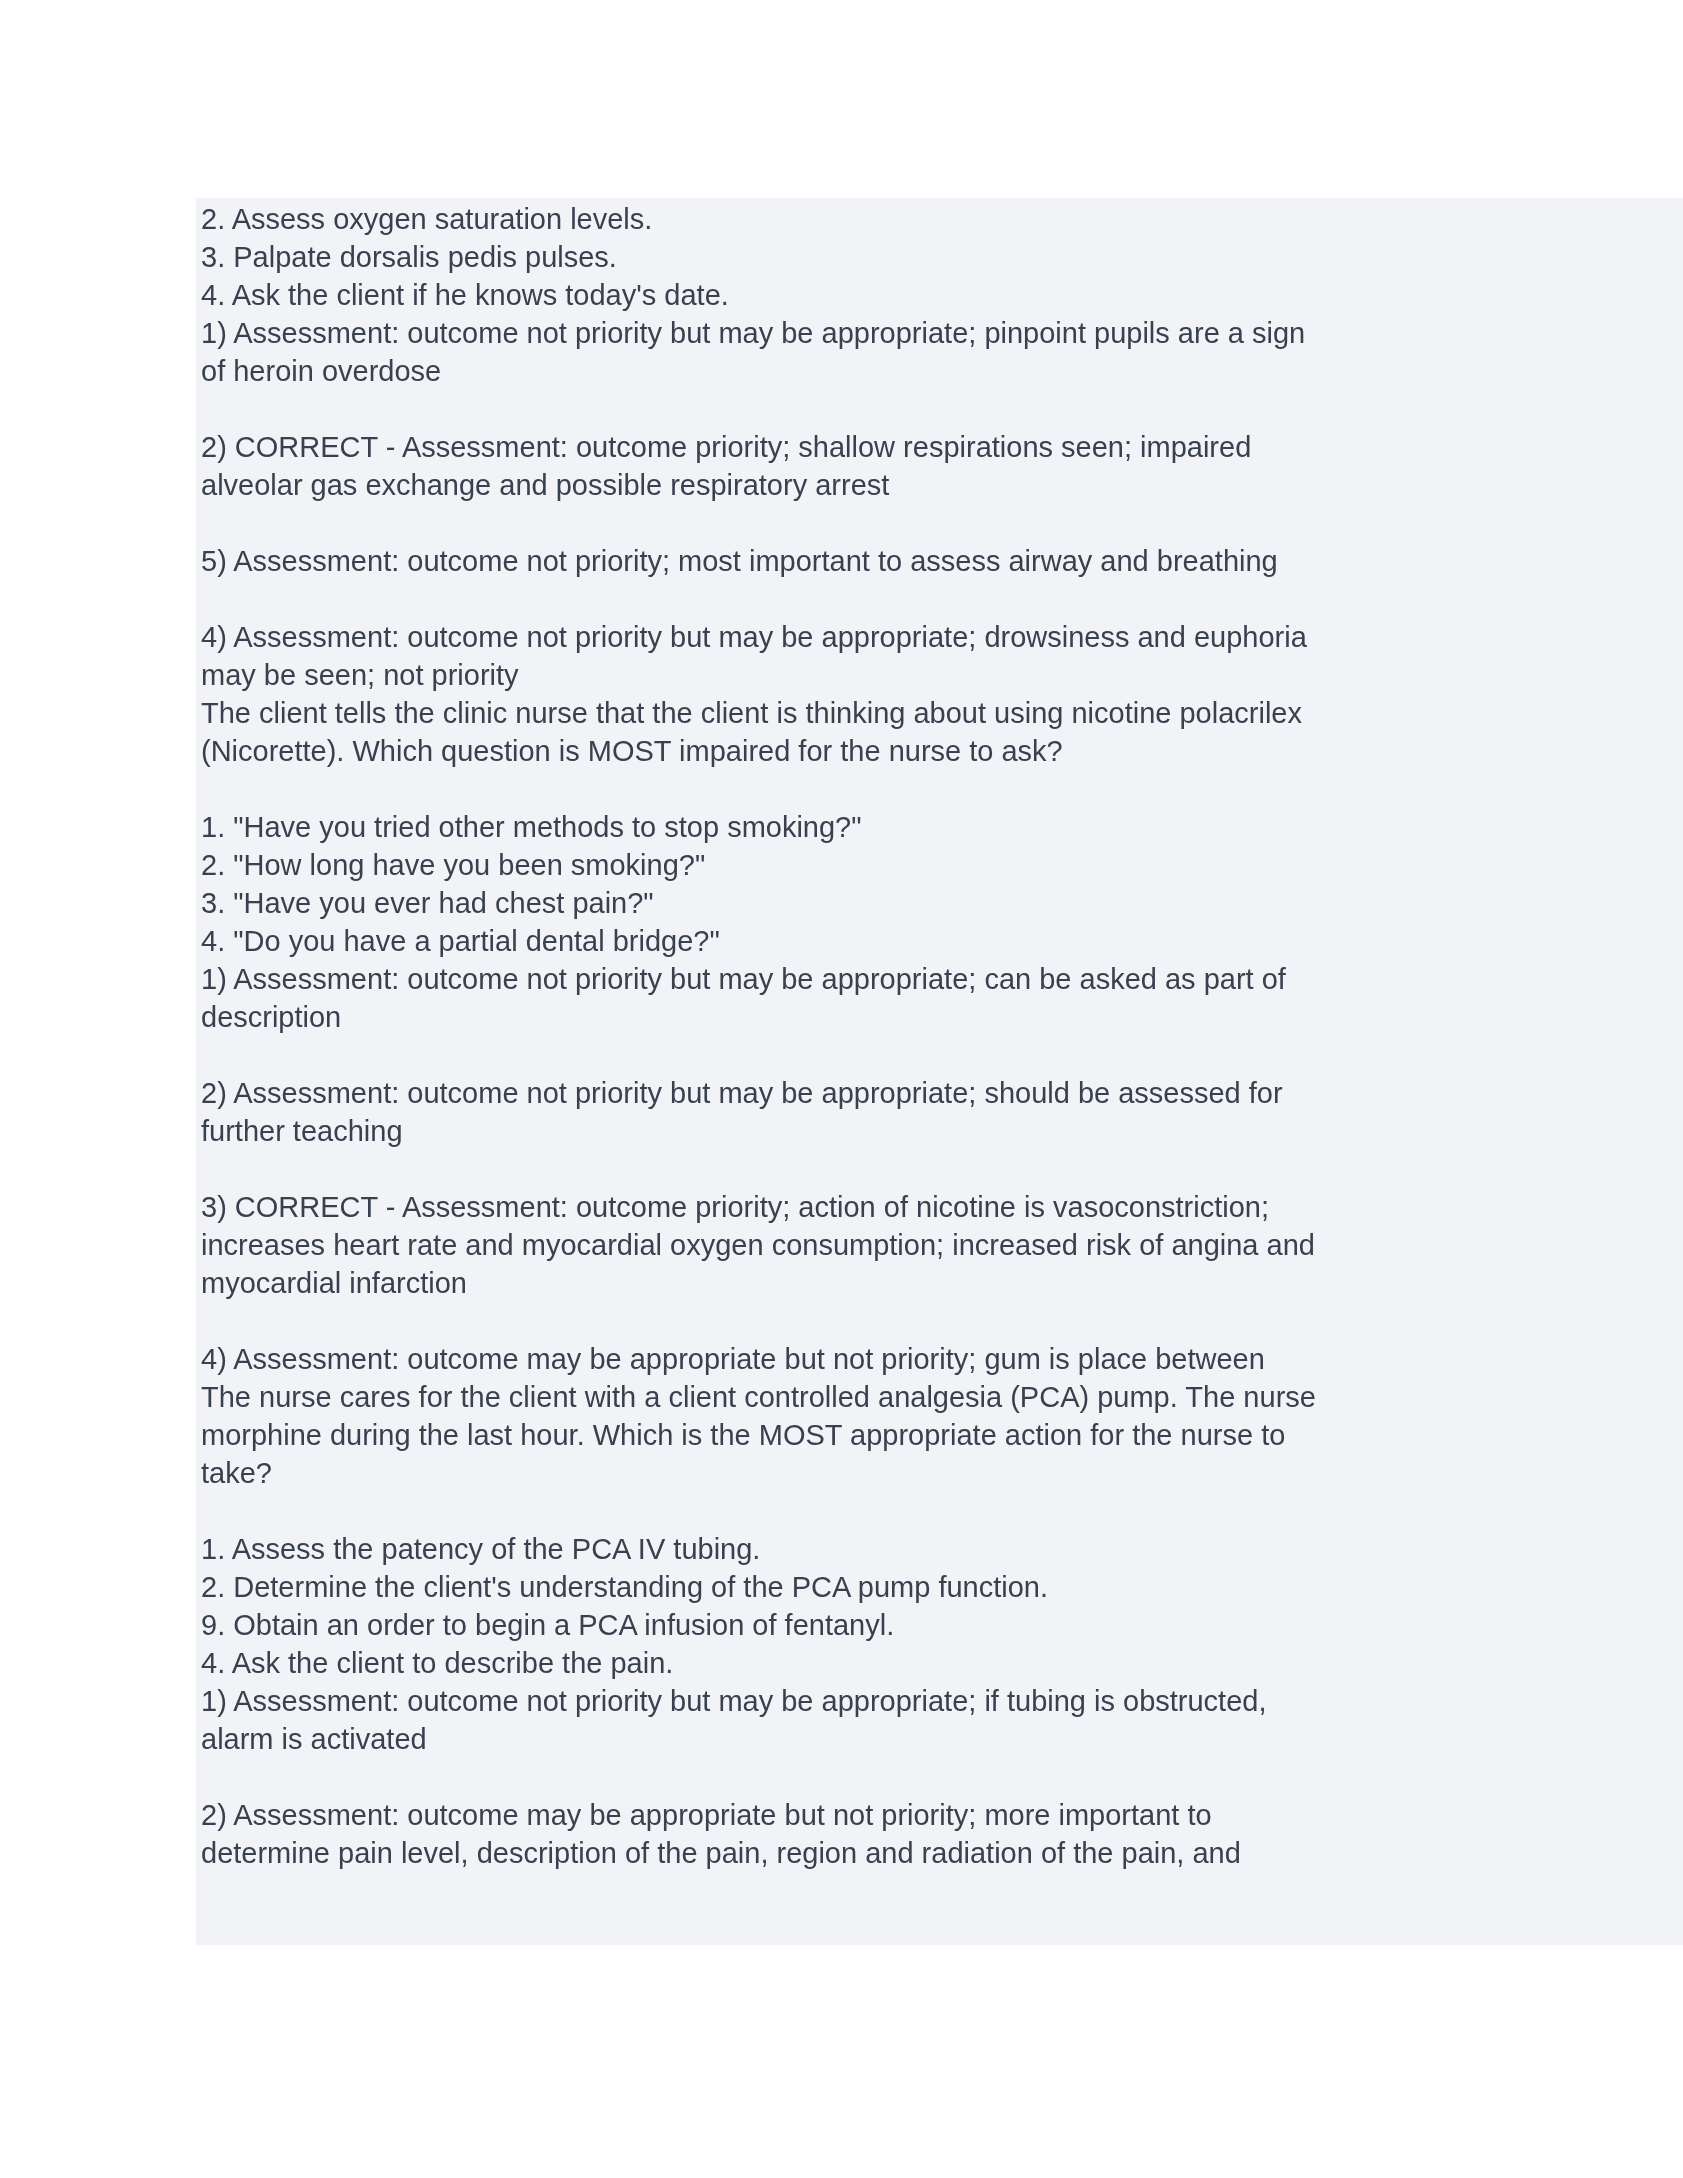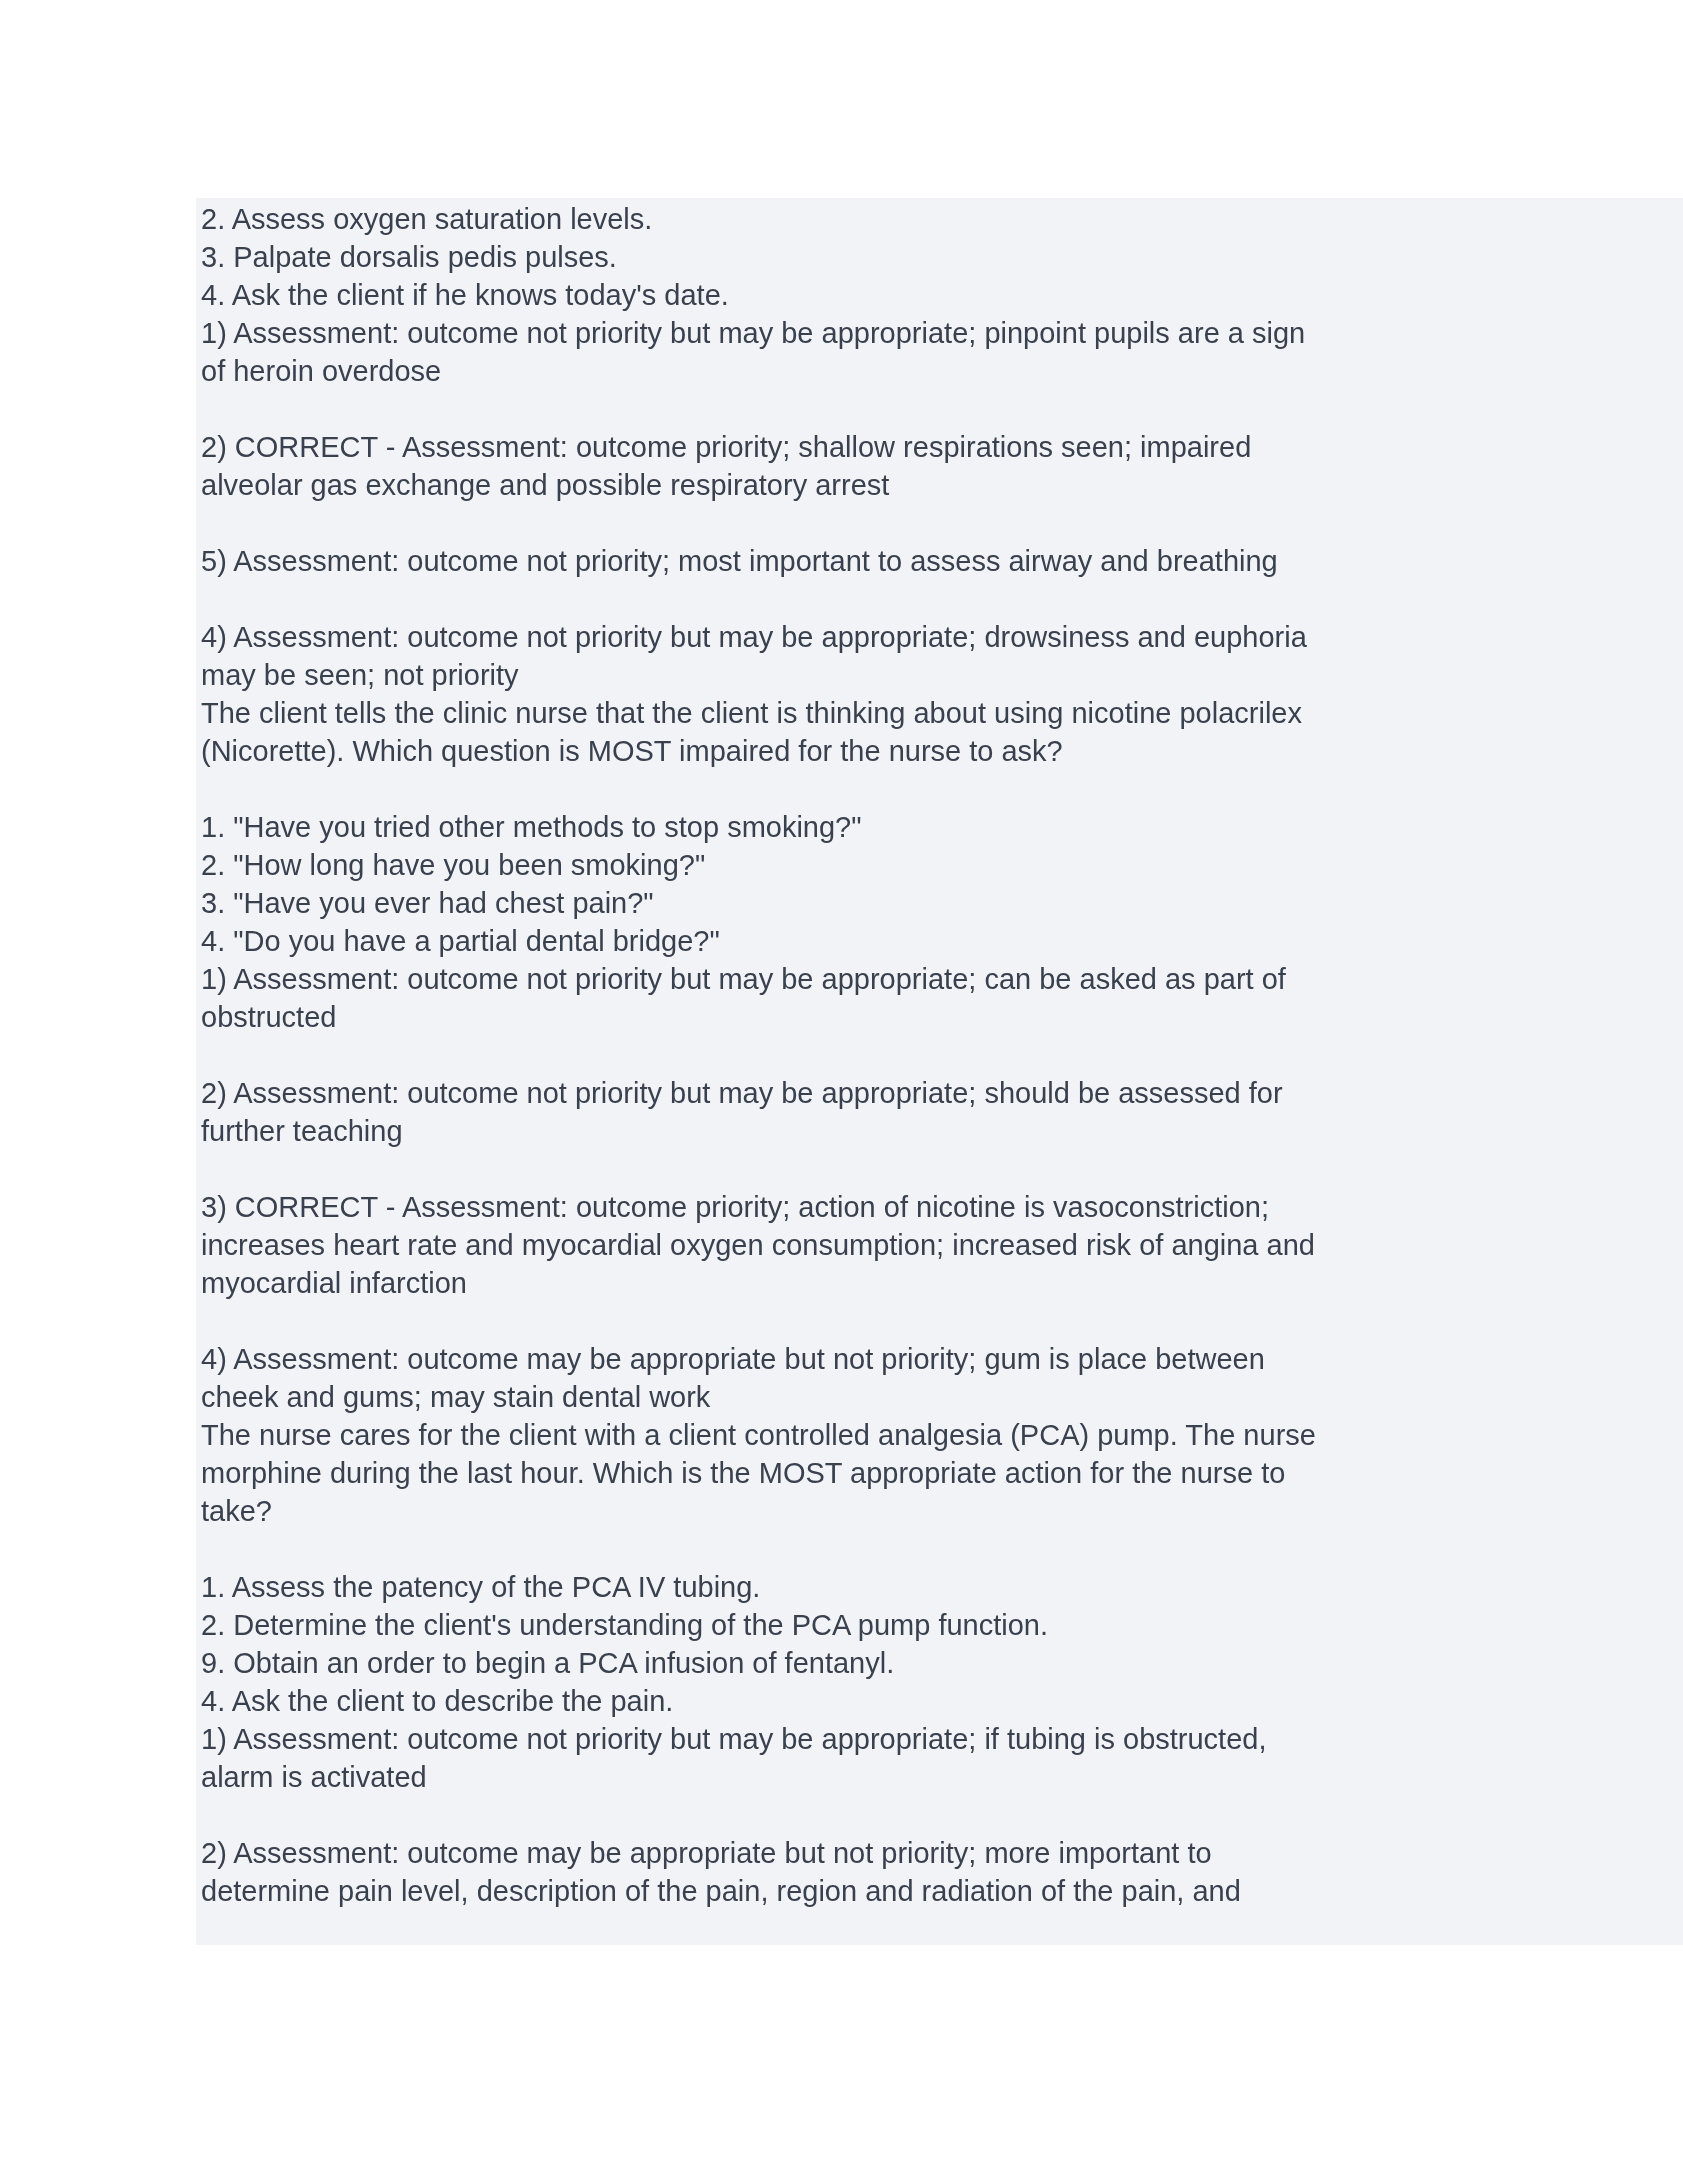--- a/index.html
+++ b/index.html
@@ -53,31 +53,30 @@
         <div class="doc-line">4) Assessment: outcome not priority but may be appropriate; drowsiness and euphoria</div>
         <div class="doc-line">may be seen; not priority</div>
         <div class="doc-line">The client tells the clinic nurse that the client is thinking about using nicotine polacrilex</div>
         <div class="doc-line">(Nicorette). Which question is MOST impaired for the nurse to ask?</div>
         <div class="doc-line"></div>
         <div class="doc-line">1. "Have you tried other methods to stop smoking?"</div>
         <div class="doc-line">2. "How long have you been smoking?"</div>
         <div class="doc-line">3. "Have you ever had chest pain?"</div>
         <div class="doc-line">4. "Do you have a partial dental bridge?"</div>
         <div class="doc-line">1) Assessment: outcome not priority but may be appropriate; can be asked as part of</div>
-        <div class="doc-line">obstructed</div>
+        <div class="doc-line">description</div>
         <div class="doc-line"></div>
         <div class="doc-line">2) Assessment: outcome not priority but may be appropriate; should be assessed for</div>
         <div class="doc-line">further teaching</div>
         <div class="doc-line"></div>
         <div class="doc-line">3) CORRECT - Assessment: outcome priority; action of nicotine is vasoconstriction;</div>
         <div class="doc-line">increases heart rate and myocardial oxygen consumption; increased risk of angina and</div>
         <div class="doc-line">myocardial infarction</div>
         <div class="doc-line"></div>
         <div class="doc-line">4) Assessment: outcome may be appropriate but not priority; gum is place between</div>
-        <div class="doc-line">cheek and gums; may stain dental work</div>
         <div class="doc-line">The nurse cares for the client with a client controlled analgesia (PCA) pump. The nurse</div>
         <div class="doc-line">morphine during the last hour. Which is the MOST appropriate action for the nurse to</div>
         <div class="doc-line">take?</div>
         <div class="doc-line"></div>
         <div class="doc-line">1. Assess the patency of the PCA IV tubing.</div>
         <div class="doc-line">2. Determine the client's understanding of the PCA pump function.</div>
         <div class="doc-line">9. Obtain an order to begin a PCA infusion of fentanyl.</div>
         <div class="doc-line">4. Ask the client to describe the pain.</div>
         <div class="doc-line">1) Assessment: outcome not priority but may be appropriate; if tubing is obstructed,</div>
         <div class="doc-line">alarm is activated</div>

